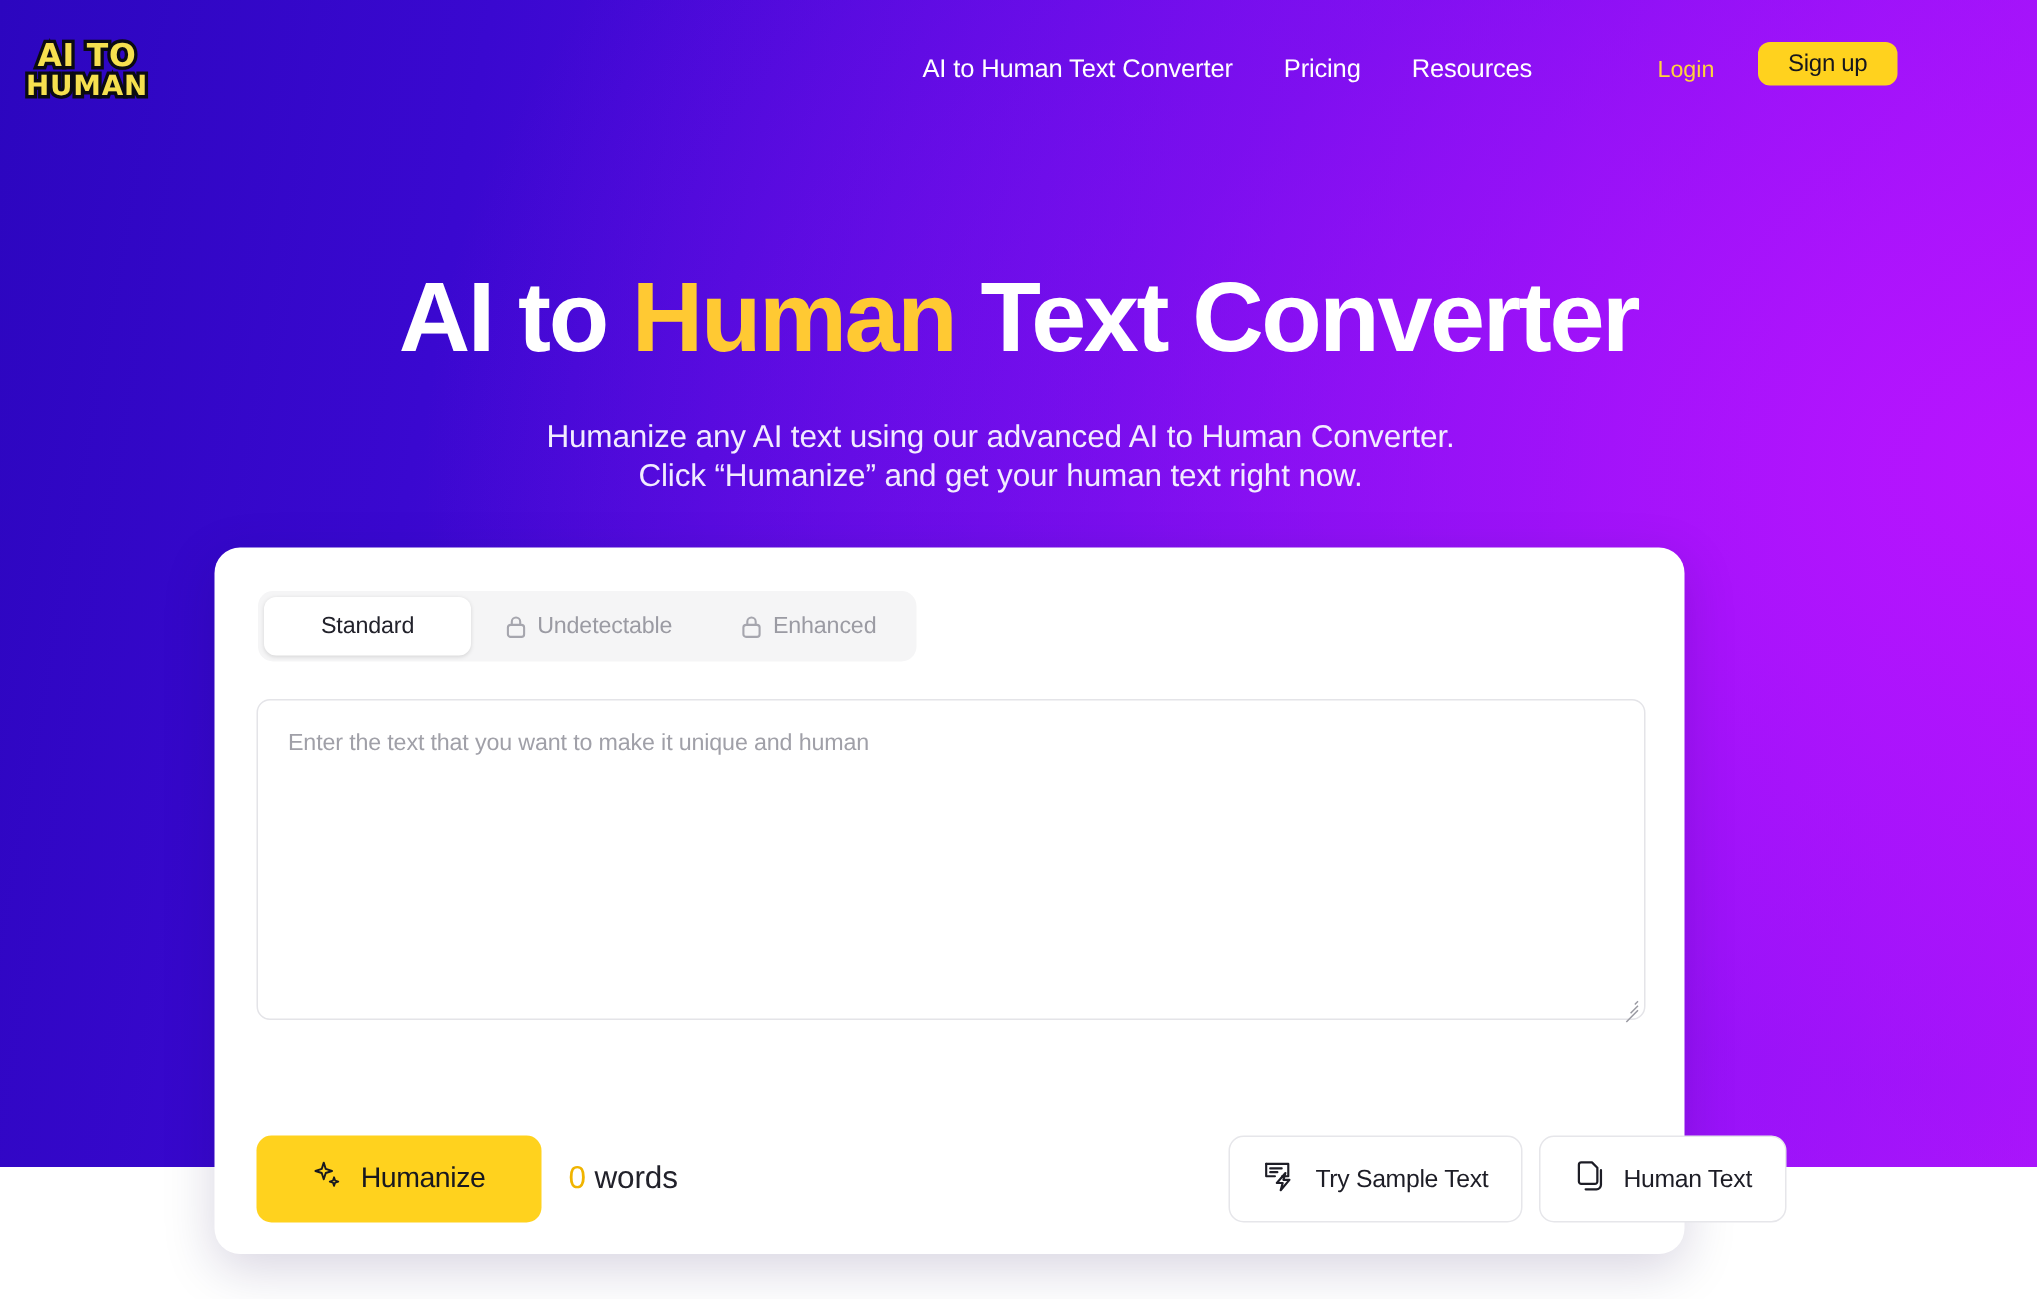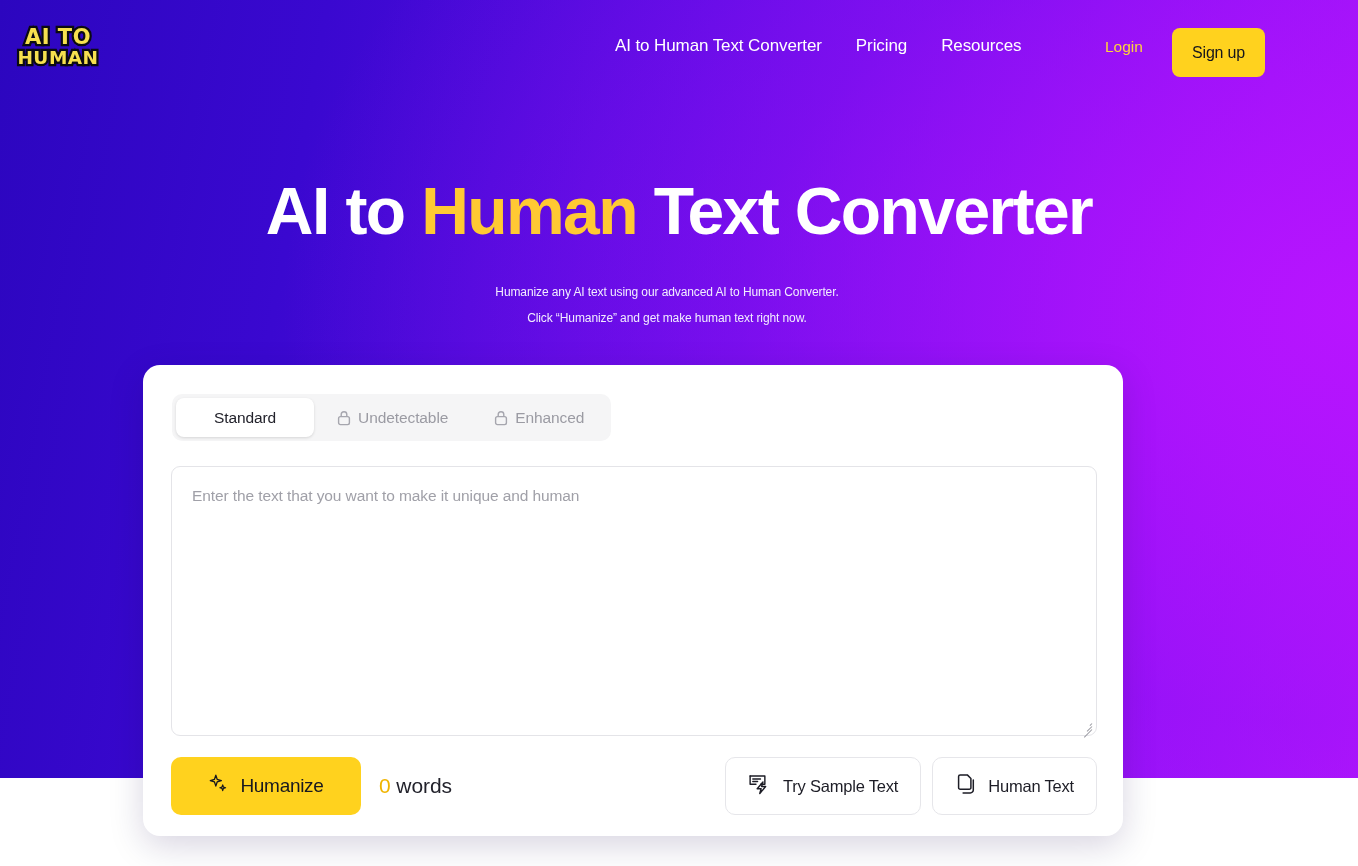--- a/index.html
+++ b/index.html
@@ -86,21 +86,21 @@
     font-size: 15.5px;
     text-decoration: none;
     cursor: pointer;
   }
 
   #nav-signup {
     position: absolute;
     left: 1172px;
     top: 28px;
     width: 93px;
-    height: 49px;
+    height: 29px;
     background: #ffd21e;
     color: #16161d;
     border: none;
     border-radius: 8px;
     font-family: "Liberation Sans", sans-serif;
     font-size: 16px;
     font-weight: 500;
     letter-spacing: -0.2px;
     cursor: pointer;
   }
@@ -120,21 +120,21 @@
     white-space: nowrap;
   }
   #hero-title .hl { color: #ffc933; }
 
   #hero-sub {
     position: absolute;
     left: 0;
     top: 279px;
     width: 1334px;
     text-align: center;
-    font-size: 12px;
+    font-size: 21px;
     line-height: 26px;
     color: #f2ecff;
     letter-spacing: -0.1px;
   }
 
   
   #card {
     position: absolute;
     left: 143px;
     top: 365px;
@@ -183,21 +183,21 @@
     padding: 0 38px;
   }
   .tab svg { display: block; }
 
   
   #editor-wrap {
     position: absolute;
     left: 28px;
     top: 101px;
     width: 926px;
-    height: 270px;
+    height: 214px;
   }
   #editor {
     width: 100%;
     height: 100%;
     border: 1px solid #e4e4e8;
     border-radius: 9px;
     resize: none;
     padding: 17px 20px;
     font-family: "Liberation Sans", sans-serif;
     font-size: 15.5px;
@@ -224,21 +224,21 @@
     background: #9a9aa2;
     transform-origin: right center;
     transform: rotate(-45deg);
   }
 
   
   #actions {
     position: absolute;
     left: 28px;
     top: 391px;
-    width: 926px;
+    width: 1020px;
     height: 60px;
     display: flex;
     align-items: center;
   }
 
   #humanize-btn {
     width: 190px;
     height: 58px;
     background: #ffd21e;
     border: none;
@@ -306,21 +306,21 @@
     </nav>
 
     <a id="nav-login">Login</a>
     <button id="nav-signup">Sign up</button>
   </div>
 
   <h1 id="hero-title"><span>AI to </span><span class="hl">Human</span><span> Text Converter</span></h1>
 
   <p id="hero-sub">
     <span>Humanize any AI text using our advanced AI to Human Converter.</span><br>
-    <span>Click “Humanize” and get make human text right now.</span>
+    <span>Click “Humanize” and get your human text right now.</span>
   </p>
 </div>
 
 <div id="card">
 
   <div id="tabs">
 
     <button class="tab active">
       <span>Standard</span>
     </button>

